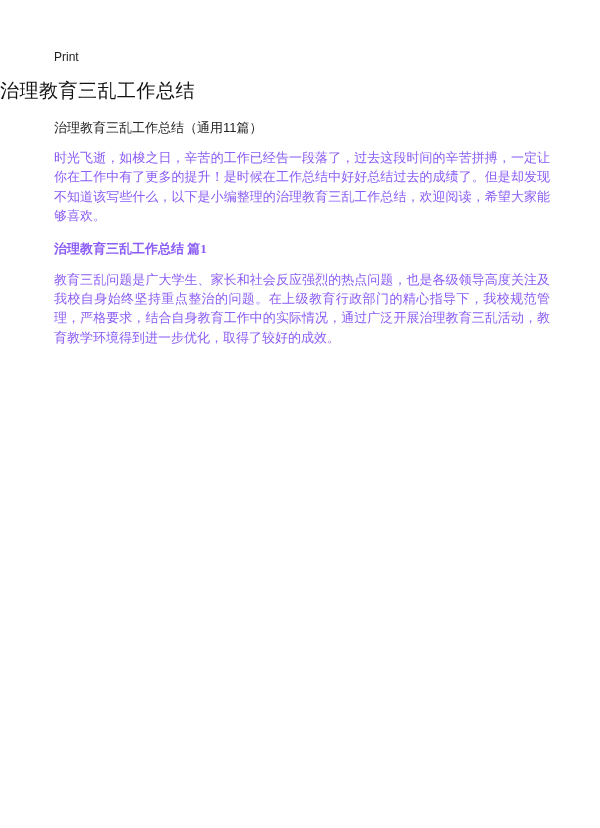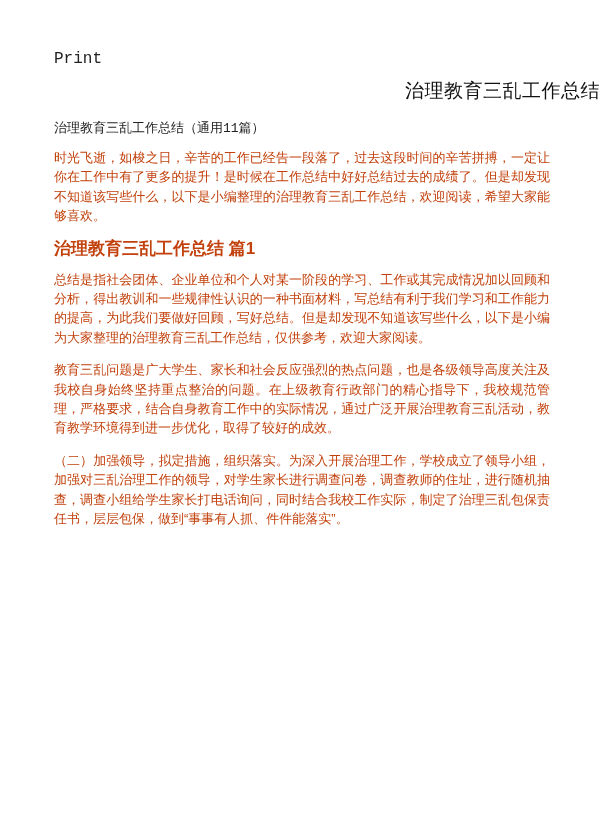--- a/index.html
+++ b/index.html
@@ -1,29 +1,27 @@
 <!DOCTYPE html>
 <html><head>
 <meta charset="utf-8">
 <style>
   html, body { margin: 0; padding: 0; background: #ffffff; }
   body { width: 600px; height: 828px; overflow: hidden; position: relative; color: #1a1a1a; }
-  .print { position: absolute; left: 54px; top: 50px; font-family: Liberation Mono, monospace; font-size: 16px; color: #222; }
-  .title { position: absolute; left: 0; width: 600px; top: 78px; text-align: right; font-family: "DejaVu Sans", sans-serif; font-size: 19px; color: #111; letter-spacing: 0.5px; }
-  .subtitle { position: absolute; left: 54px; top: 119px; font-family: Liberation Mono, monospace; font-size: 13px; color: #222; }
-  .body { position: absolute; left: 54px; top: 148px; width: 496px; font-family: Liberation Sans, sans-serif; font-size: 13px; line-height: 19.4px; color: #c2410c; }
+  .print { position: absolute; left: 54px; top: 50px; font-family: Liberation Sans, sans-serif; font-size: 12px; color: #222; }
+  .title { position: absolute; left: 0; width: 600px; top: 78px; text-align: left; font-family: "DejaVu Sans", sans-serif; font-size: 19px; color: #111; letter-spacing: 0.5px; }
+  .subtitle { position: absolute; left: 54px; top: 119px; font-family: Liberation Sans, sans-serif; font-size: 13px; color: #222; }
+  .body { position: absolute; left: 54px; top: 148px; width: 496px; font-family: Liberation Serif, serif; font-size: 13px; line-height: 19.4px; color: #8b5cf6; }
   .body p { margin: 0 0 13px 0; text-align: justify; }
-  .body h2 { font-size: 17px; font-weight: bold; margin: 2px 0 12px 0; line-height: 19px; }
+  .body h2 { font-size: 13px; font-weight: bold; margin: 2px 0 12px 0; line-height: 19px; }
 </style>
 </head>
 <body>
 
 <div class="print">Print</div>
 <div class="title">治理教育三乱工作总结</div>
 <div class="subtitle">治理教育三乱工作总结（通用11篇）</div>
 
 <div class="body">
   <p>时光飞逝，如梭之日，辛苦的工作已经告一段落了，过去这段时间的辛苦拼搏，一定让你在工作中有了更多的提升！是时候在工作总结中好好总结过去的成绩了。但是却发现不知道该写些什么，以下是小编整理的治理教育三乱工作总结，欢迎阅读，希望大家能够喜欢。</p>
   <h2>治理教育三乱工作总结 篇1</h2>
-  <p>总结是指社会团体、企业单位和个人对某一阶段的学习、工作或其完成情况加以回顾和分析，得出教训和一些规律性认识的一种书面材料，写总结有利于我们学习和工作能力的提高，为此我们要做好回顾，写好总结。但是却发现不知道该写些什么，以下是小编为大家整理的治理教育三乱工作总结，仅供参考，欢迎大家阅读。</p>
   <p>教育三乱问题是广大学生、家长和社会反应强烈的热点问题，也是各级领导高度关注及我校自身始终坚持重点整治的问题。在上级教育行政部门的精心指导下，我校规范管理，严格要求，结合自身教育工作中的实际情况，通过广泛开展治理教育三乱活动，教育教学环境得到进一步优化，取得了较好的成效。</p>
-  <p>（二）加强领导，拟定措施，组织落实。为深入开展治理工作，学校成立了领导小组，加强对三乱治理工作的领导，对学生家长进行调查问卷，调查教师的住址，进行随机抽查，调查小组给学生家长打电话询问，同时结合我校工作实际，制定了治理三乱包保责任书，层层包保，做到“事事有人抓、件件能落实”。</p>
 </div>
 
 </body></html>

